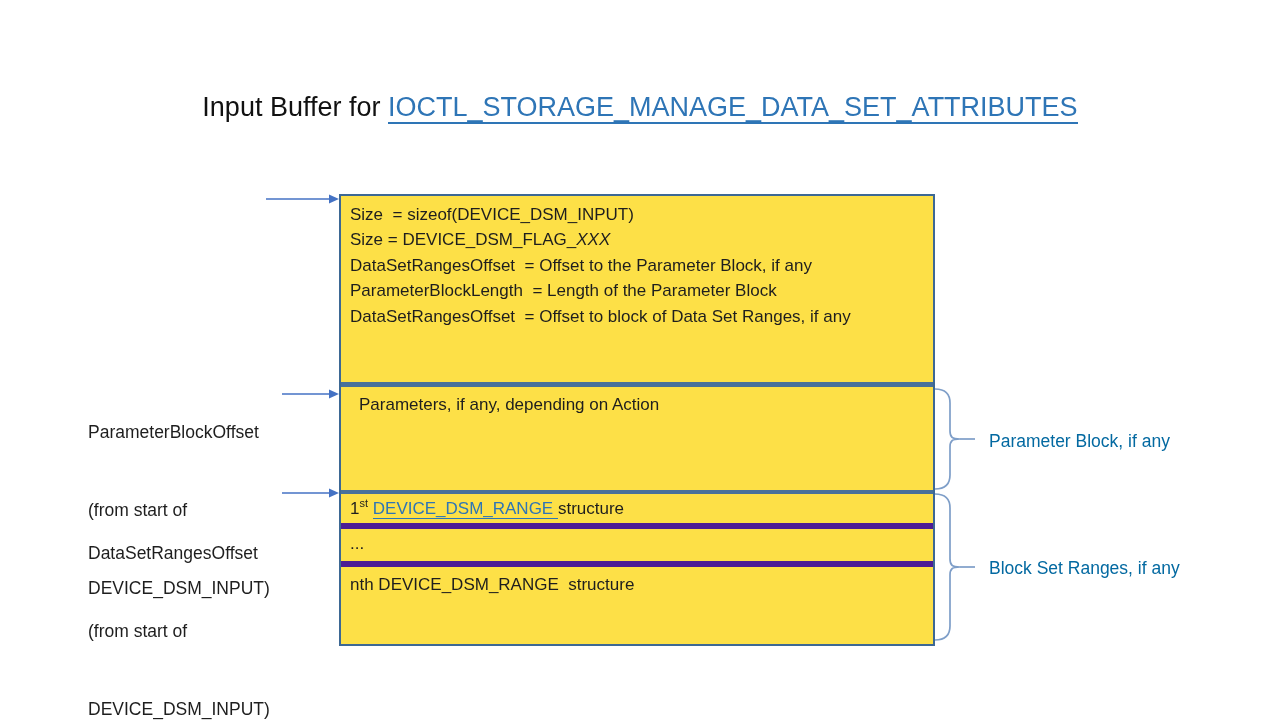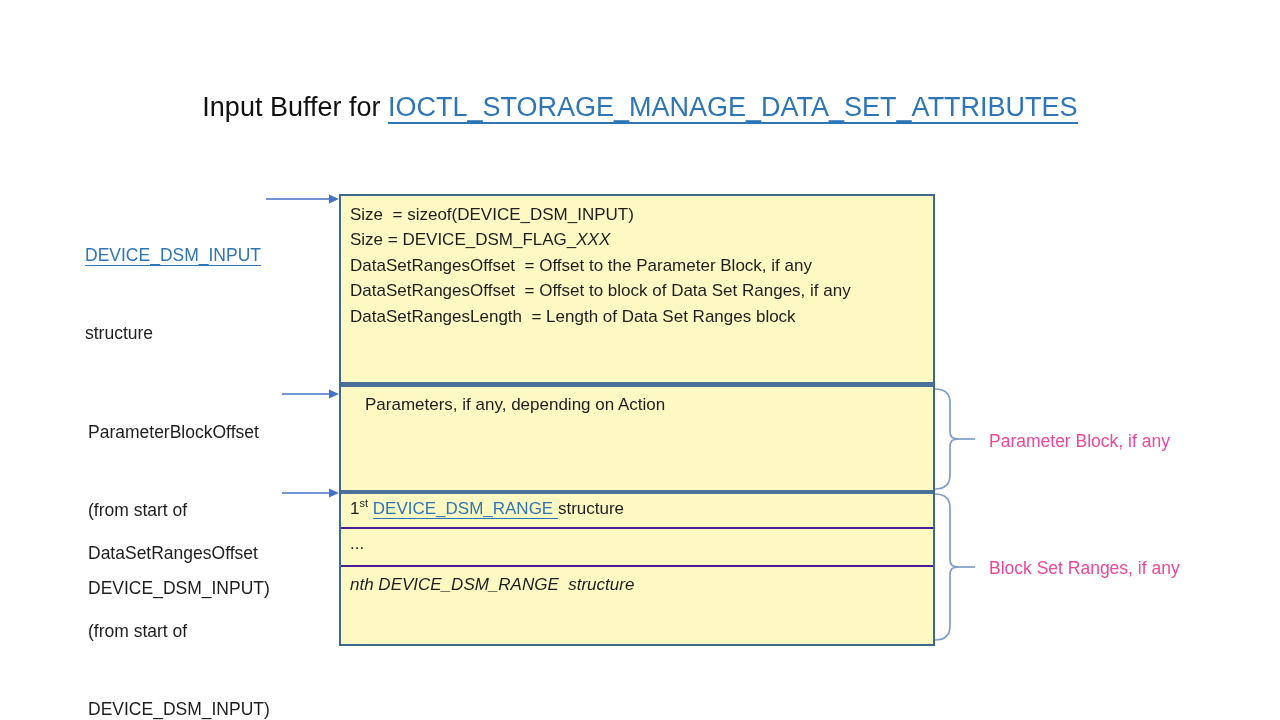--- a/index.html
+++ b/index.html
@@ -17,62 +17,58 @@
 
   
   .lbl{position:absolute;font-size:17.5px;line-height:26px;white-space:pre;}
   .lbl-input{top:190px;left:85px;}
   .lbl-param{top:367px;left:88px;}
   .lbl-ranges{top:488px;left:88px;}
 
   
   .main-box{
     position:absolute;left:339px;top:194px;width:596px;height:452px;
-    border:2px solid #3d6894;box-sizing:border-box;background:#fef9c3;overflow:hidden;
+    border:2px solid #3d6894;box-sizing:border-box;background:#fde047;overflow:hidden;
   }
   .sec1{height:186px;padding:6px 0 0 9px;box-sizing:border-box;}
   .sec1 .line{font-size:17px;line-height:25.4px;white-space:pre;}
   .sec1 i{font-style:italic;}
   .sec2{
     height:108px;border-top:5px solid #49719a;box-sizing:border-box;
-    padding:8px 0 0 24px;font-size:17px;white-space:pre;
+    padding:8px 0 0 18px;font-size:17px;white-space:pre;
   }
   .sec3{border-top:4px solid #49719a;box-sizing:border-box;}
   .rrow{
     padding:5px 0 0 9px;font-size:17px;box-sizing:border-box;white-space:pre;
-    border-bottom:2px solid #4c1d95;
+    border-bottom:6px solid #4c1d95;
   }
   .rrow sup{font-size:11px;vertical-align:super;line-height:0;}
   .rrow1{height:35px;}
   .rrow2{height:34px;}
   .rrow3{height:38px;}
-  .rrow4{height:43px;border-bottom:none;padding-top:8px;font-style:italic;}
+  .rrow4{height:43px;border-bottom:none;padding-top:8px;}
 
   
   .arrow{position:absolute;}
 
   
   .brace{position:absolute;}
 
   
-  .rlbl{position:absolute;font-size:17.5px;white-space:pre;color:#ec4899;}
+  .rlbl{position:absolute;font-size:17.5px;white-space:pre;color:#0369a1;}
   .rlbl-param{top:431px;left:989px;}
   .rlbl-ranges{top:558px;left:989px;}
 </style>
 </head>
 <body>
 
 <div class="slide">
 
   <div class="title"><span>Input Buffer for </span><a class="link title-link">IOCTL_STORAGE_MANAGE_DATA_SET_ATTRIBUTES</a></div>
 
-  <div class="lbl lbl-input">
-    <div><a class="link small-link">DEVICE_DSM_INPUT</a></div>
-    <div>structure</div>
-  </div>
 
   <svg class="arrow" style="left:265px;top:193px;" width="76" height="12">
     <line x1="1" y1="6" x2="64" y2="6" stroke="#4472c4" stroke-width="1.6"></line>
     <polygon points="64,1.5 74,6 64,10.5" fill="#4472c4"></polygon>
   </svg>
 
   <div class="lbl lbl-param">
     <div>ParameterBlockOffset</div>
     <div>(from start of</div>
     <div>DEVICE_DSM_INPUT)</div>
@@ -93,22 +89,22 @@
     <line x1="1" y1="6" x2="48" y2="6" stroke="#4472c4" stroke-width="1.6"></line>
     <polygon points="48,1.5 58,6 48,10.5" fill="#4472c4"></polygon>
   </svg>
 
   <div class="main-box">
 
     <div class="sec1">
       <div class="line">Size  = sizeof(DEVICE_DSM_INPUT)</div>
       <div class="line"><span>Size = DEVICE_DSM_FLAG_</span><i>XXX</i></div>
       <div class="line">DataSetRangesOffset  = Offset to the Parameter Block, if any</div>
+      <div class="line">ParameterBlockLength  = Length of the Parameter Block</div>
       <div class="line">DataSetRangesOffset  = Offset to block of Data Set Ranges, if any</div>
-      <div class="line">DataSetRangesLength  = Length of Data Set Ranges block</div>
     </div>
 
     <div class="sec2">Parameters, if any, depending on Action</div>
 
     <div class="sec3">
       <div class="rrow rrow1"><span>1</span><sup>st</sup><span> </span><a class="link small-link">DEVICE_DSM_RANGE </a><span>structure</span></div>
       <div class="rrow rrow3">...</div>
       <div class="rrow rrow4">nth DEVICE_DSM_RANGE  structure</div>
     </div>
 

